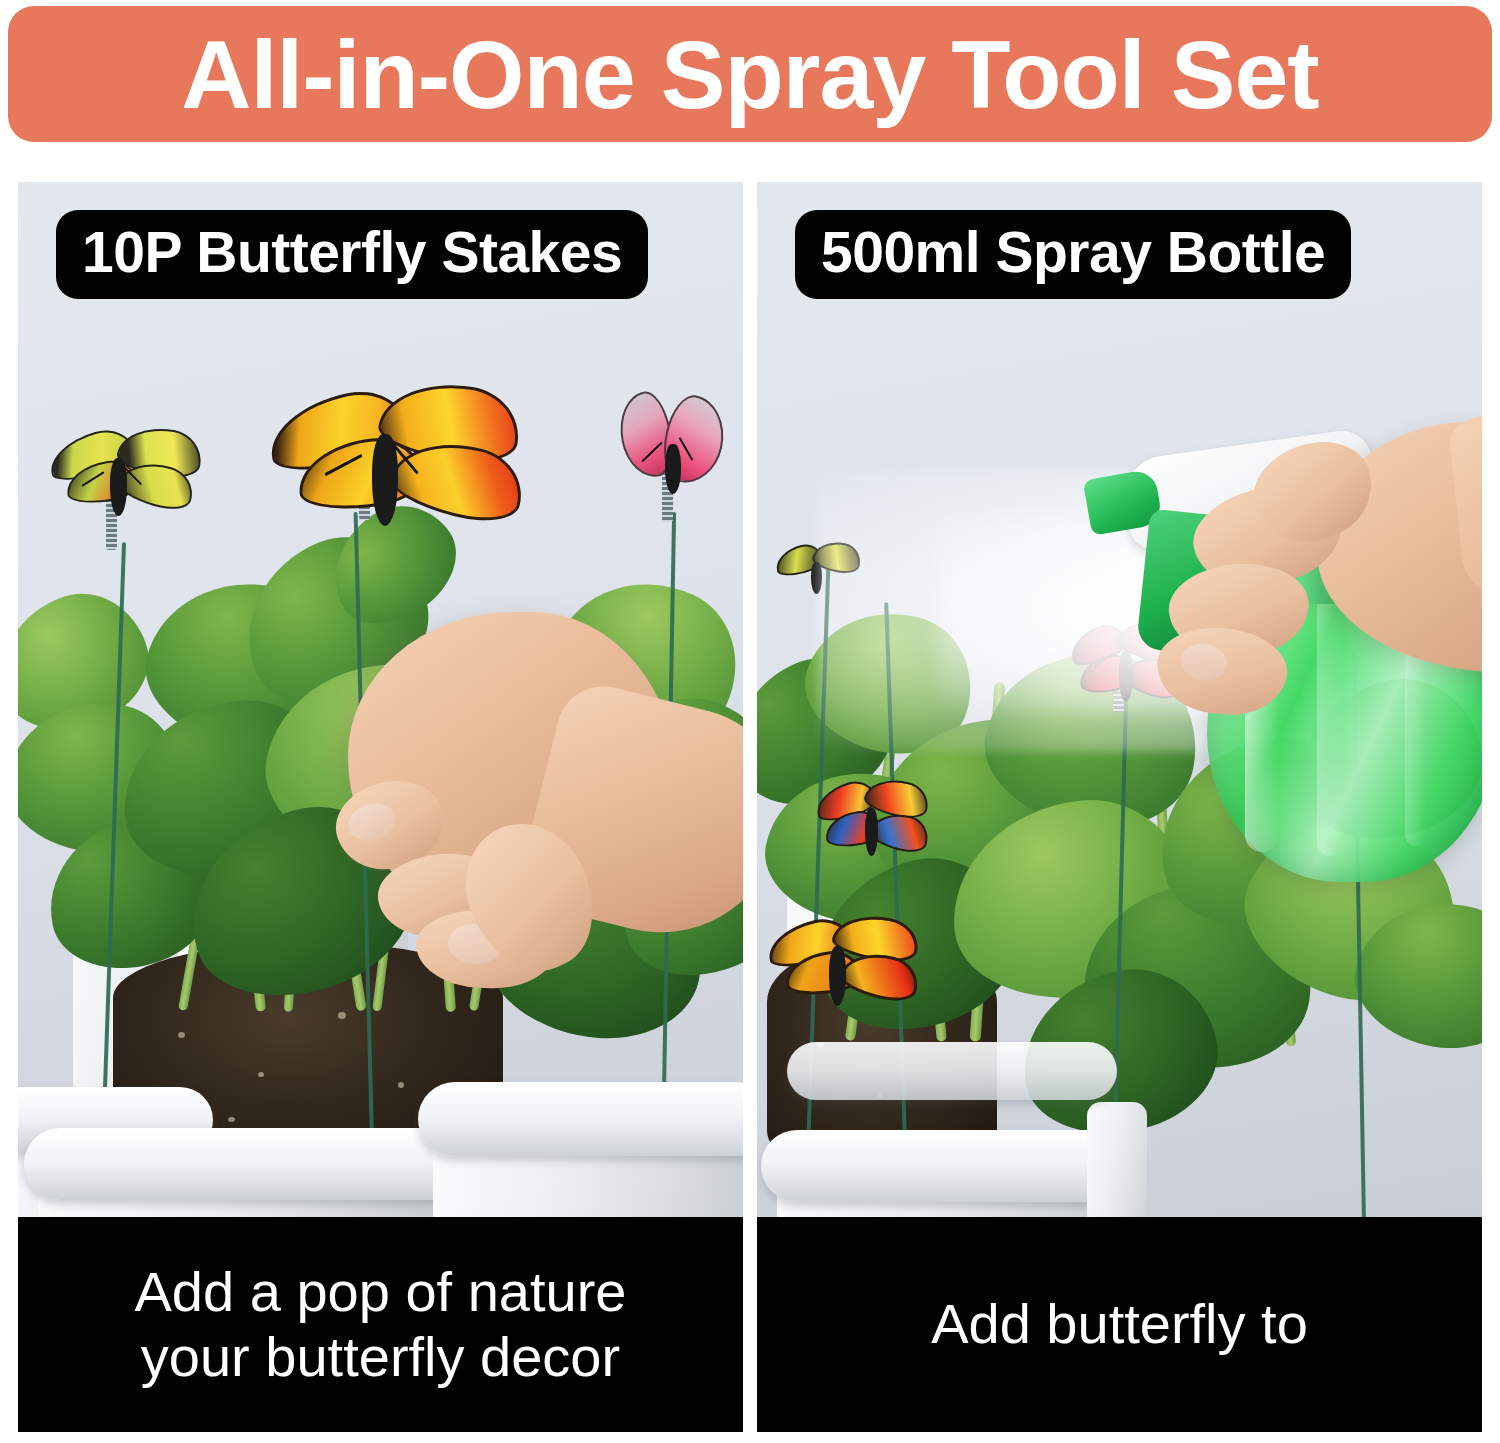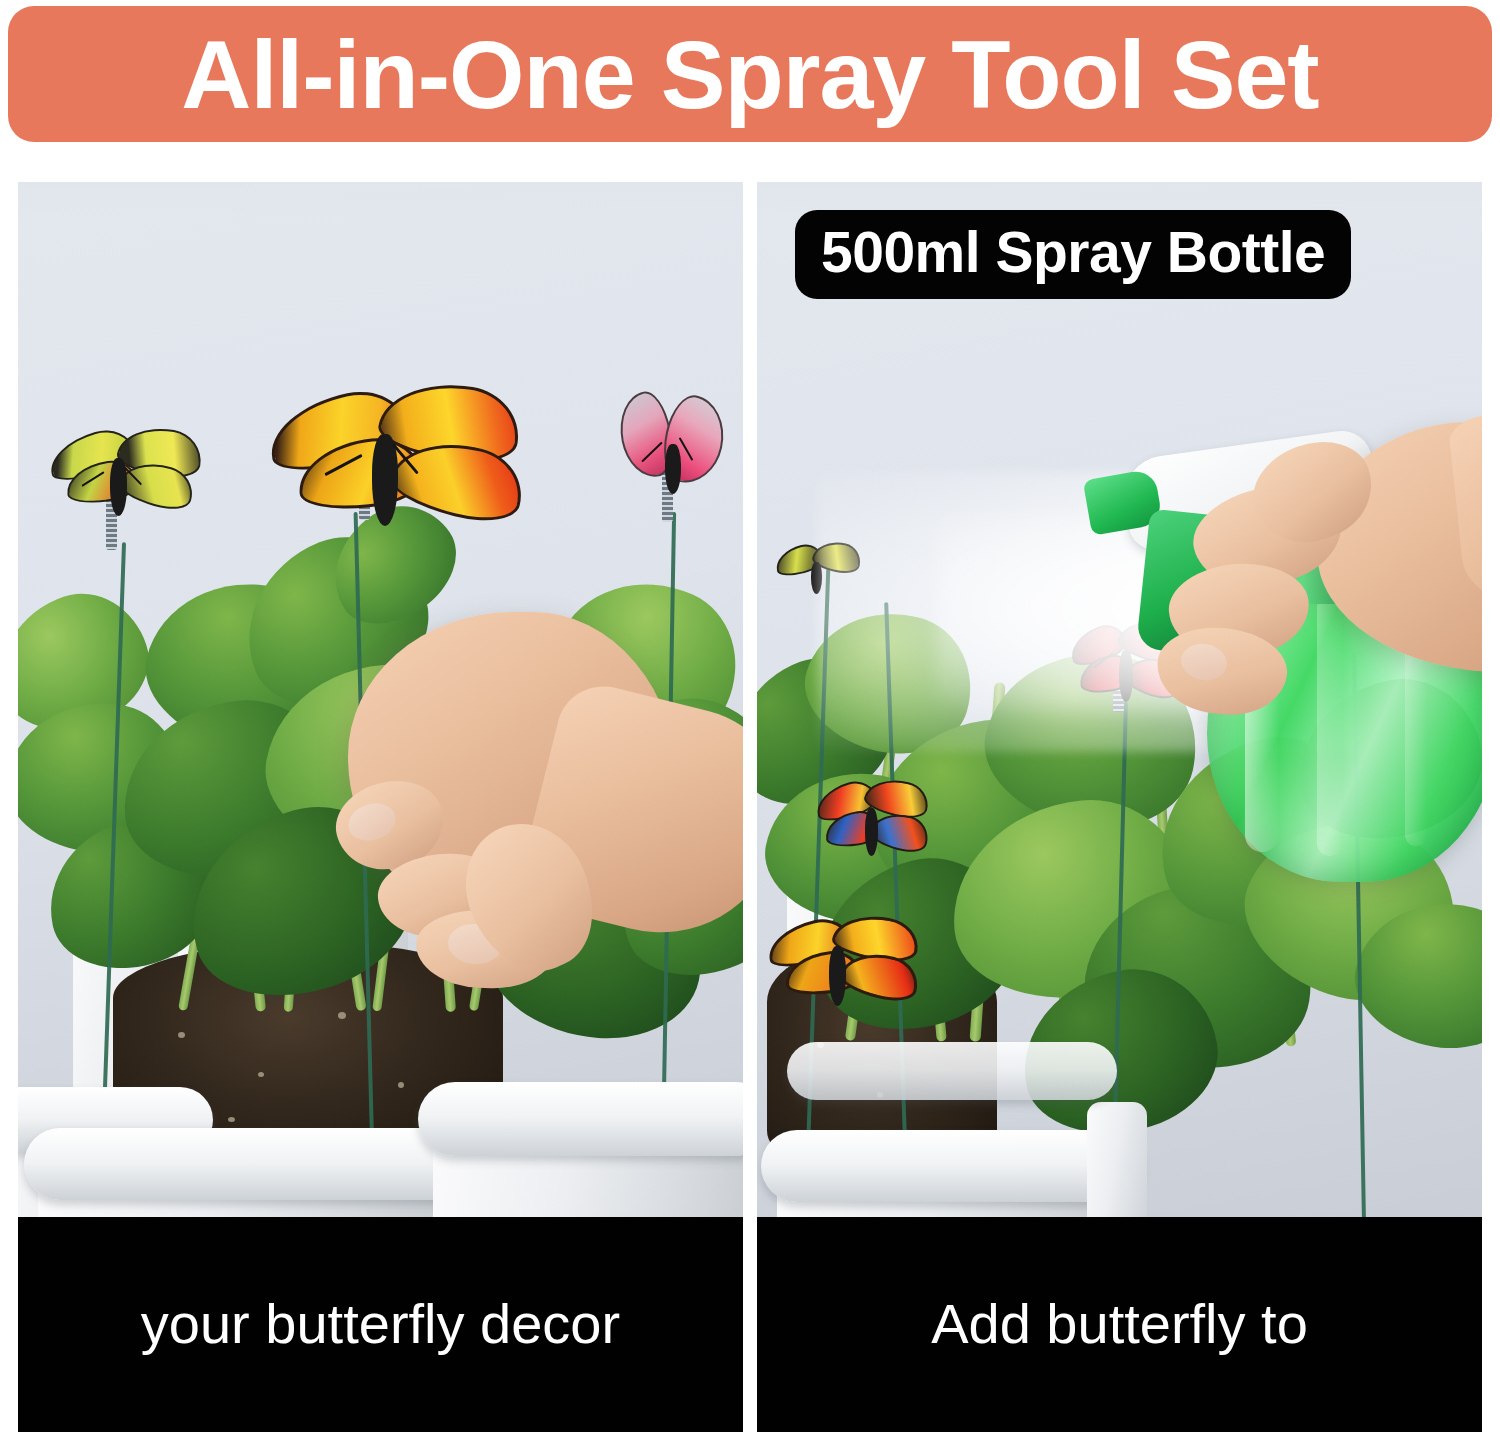--- a/index.html
+++ b/index.html
@@ -388,22 +388,26 @@
       <div class="pot" style="left:-30px; top:925px; width:215px; height:180px;"></div>
       <div class="pot-rim" style="left:-40px; top:905px; width:235px; height:66px;"></div>
 
       <div class="pot" style="left:20px; top:975px; width:420px; height:160px;"></div>
       <div class="pot-rim" style="left:6px; top:946px; width:452px; height:72px;"></div>
 
       <div class="pot" style="left:415px; top:930px; width:330px; height:185px;"></div>
       <div class="pot-rim" style="left:400px; top:900px; width:355px; height:74px;"></div>
     </div>
 
+    <div class="badge">
+      <div class="badge-text">10P Butterfly Stakes</div>
+    </div>
 
     <div class="caption">
+      <div class="caption-line">Add a pop of nature</div>
       <div class="caption-line">your butterfly decor</div>
     </div>
   </div>
 
   <div class="panel">
     <div class="photo">
       <div class="blurtop"></div>
 
       <div class="pot" style="left:30px; top:680px; width:190px; height:330px; border-radius:8px;"></div>
       <div class="soil" style="left:10px; top:760px; width:230px; height:230px;"></div>

